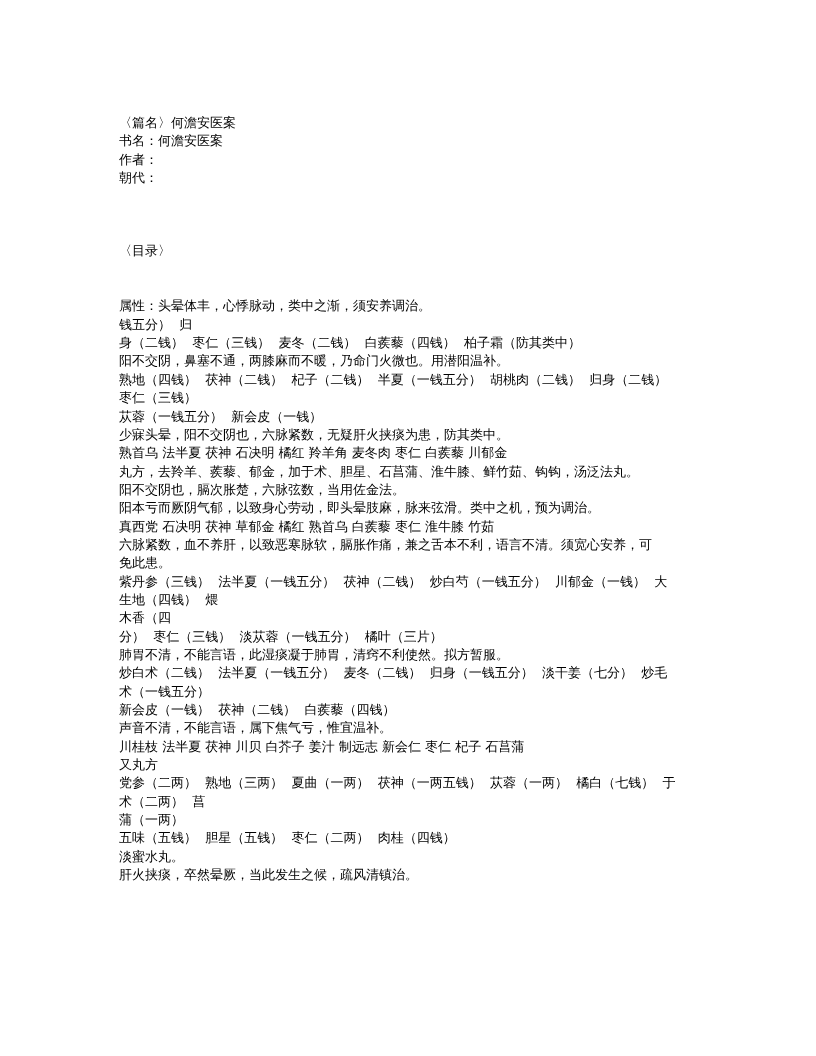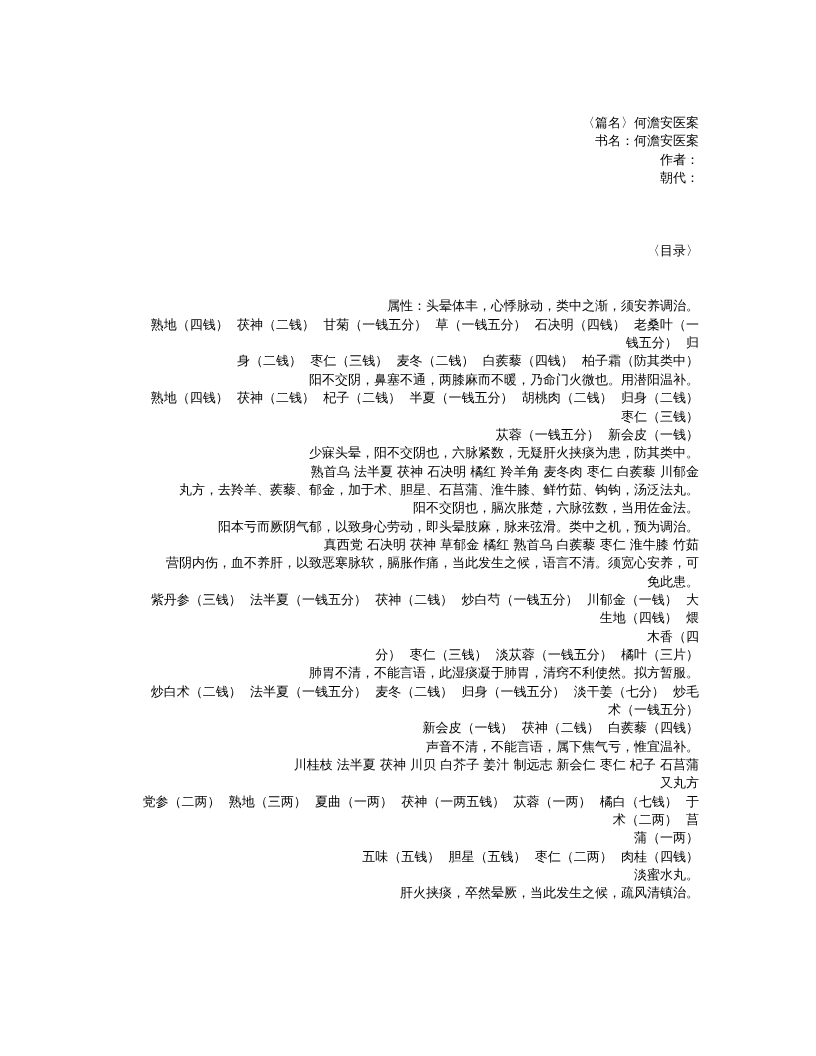--- a/index.html
+++ b/index.html
@@ -19,21 +19,20 @@
       position: absolute;
       left: 119px;
       top: 114px;
       width: 580px;
       font-size: 13px;
       line-height: 18.35px;
     }
     .line {
       white-space: pre;
       height: 18.35px;
-      text-align: right;
     }
     .gap {
       height: 18.35px;
     }
   </style>
 </head>
 <body>
 
 <div class="page">
   <div class="line">〈篇名〉何澹安医案</div>
@@ -42,34 +41,33 @@
   <div class="line">朝代：</div>
   <div class="gap"></div>
   <div class="gap"></div>
   <div class="gap"></div>
   <div class="line">〈目录〉</div>
   <div class="gap"></div>
   <div class="gap"></div>
 
   <div>
     <div class="line">属性：头晕体丰，心悸脉动，类中之渐，须安养调治。</div>
-    <div class="line">熟地（四钱）  茯神（二钱）  甘菊（一钱五分）  草（一钱五分）  石决明（四钱）  老桑叶（一</div>
     <div class="line">钱五分）  归</div>
     <div class="line">身（二钱）  枣仁（三钱）  麦冬（二钱）  白蒺藜（四钱）  柏子霜（防其类中）</div>
     <div class="line">阳不交阴，鼻塞不通，两膝麻而不暖，乃命门火微也。用潜阳温补。</div>
     <div class="line">熟地（四钱）  茯神（二钱）  杞子（二钱）  半夏（一钱五分）  胡桃肉（二钱）  归身（二钱）</div>
     <div class="line">枣仁（三钱）</div>
     <div class="line">苁蓉（一钱五分）  新会皮（一钱）</div>
     <div class="line">少寐头晕，阳不交阴也，六脉紧数，无疑肝火挟痰为患，防其类中。</div>
     <div class="line">熟首乌 法半夏 茯神 石决明 橘红 羚羊角 麦冬肉 枣仁 白蒺藜 川郁金</div>
     <div class="line">丸方，去羚羊、蒺藜、郁金，加于术、胆星、石菖蒲、淮牛膝、鲜竹茹、钩钩，汤泛法丸。</div>
     <div class="line">阳不交阴也，膈次胀楚，六脉弦数，当用佐金法。</div>
     <div class="line">阳本亏而厥阴气郁，以致身心劳动，即头晕肢麻，脉来弦滑。类中之机，预为调治。</div>
     <div class="line">真西党 石决明 茯神 草郁金 橘红 熟首乌 白蒺藜 枣仁 淮牛膝 竹茹</div>
-    <div class="line">营阴内伤，血不养肝，以致恶寒脉软，膈胀作痛，当此发生之候，语言不清。须宽心安养，可</div>
+    <div class="line">六脉紧数，血不养肝，以致恶寒脉软，膈胀作痛，兼之舌本不利，语言不清。须宽心安养，可</div>
     <div class="line">免此患。</div>
     <div class="line">紫丹参（三钱）  法半夏（一钱五分）  茯神（二钱）  炒白芍（一钱五分）  川郁金（一钱）  大</div>
     <div class="line">生地（四钱）  煨</div>
     <div class="line">木香（四</div>
     <div class="line">分）  枣仁（三钱）  淡苁蓉（一钱五分）  橘叶（三片）</div>
     <div class="line">肺胃不清，不能言语，此湿痰凝于肺胃，清窍不利使然。拟方暂服。</div>
     <div class="line">炒白术（二钱）  法半夏（一钱五分）  麦冬（二钱）  归身（一钱五分）  淡干姜（七分）  炒毛</div>
     <div class="line">术（一钱五分）</div>
     <div class="line">新会皮（一钱）  茯神（二钱）  白蒺藜（四钱）</div>
     <div class="line">声音不清，不能言语，属下焦气亏，惟宜温补。</div>

